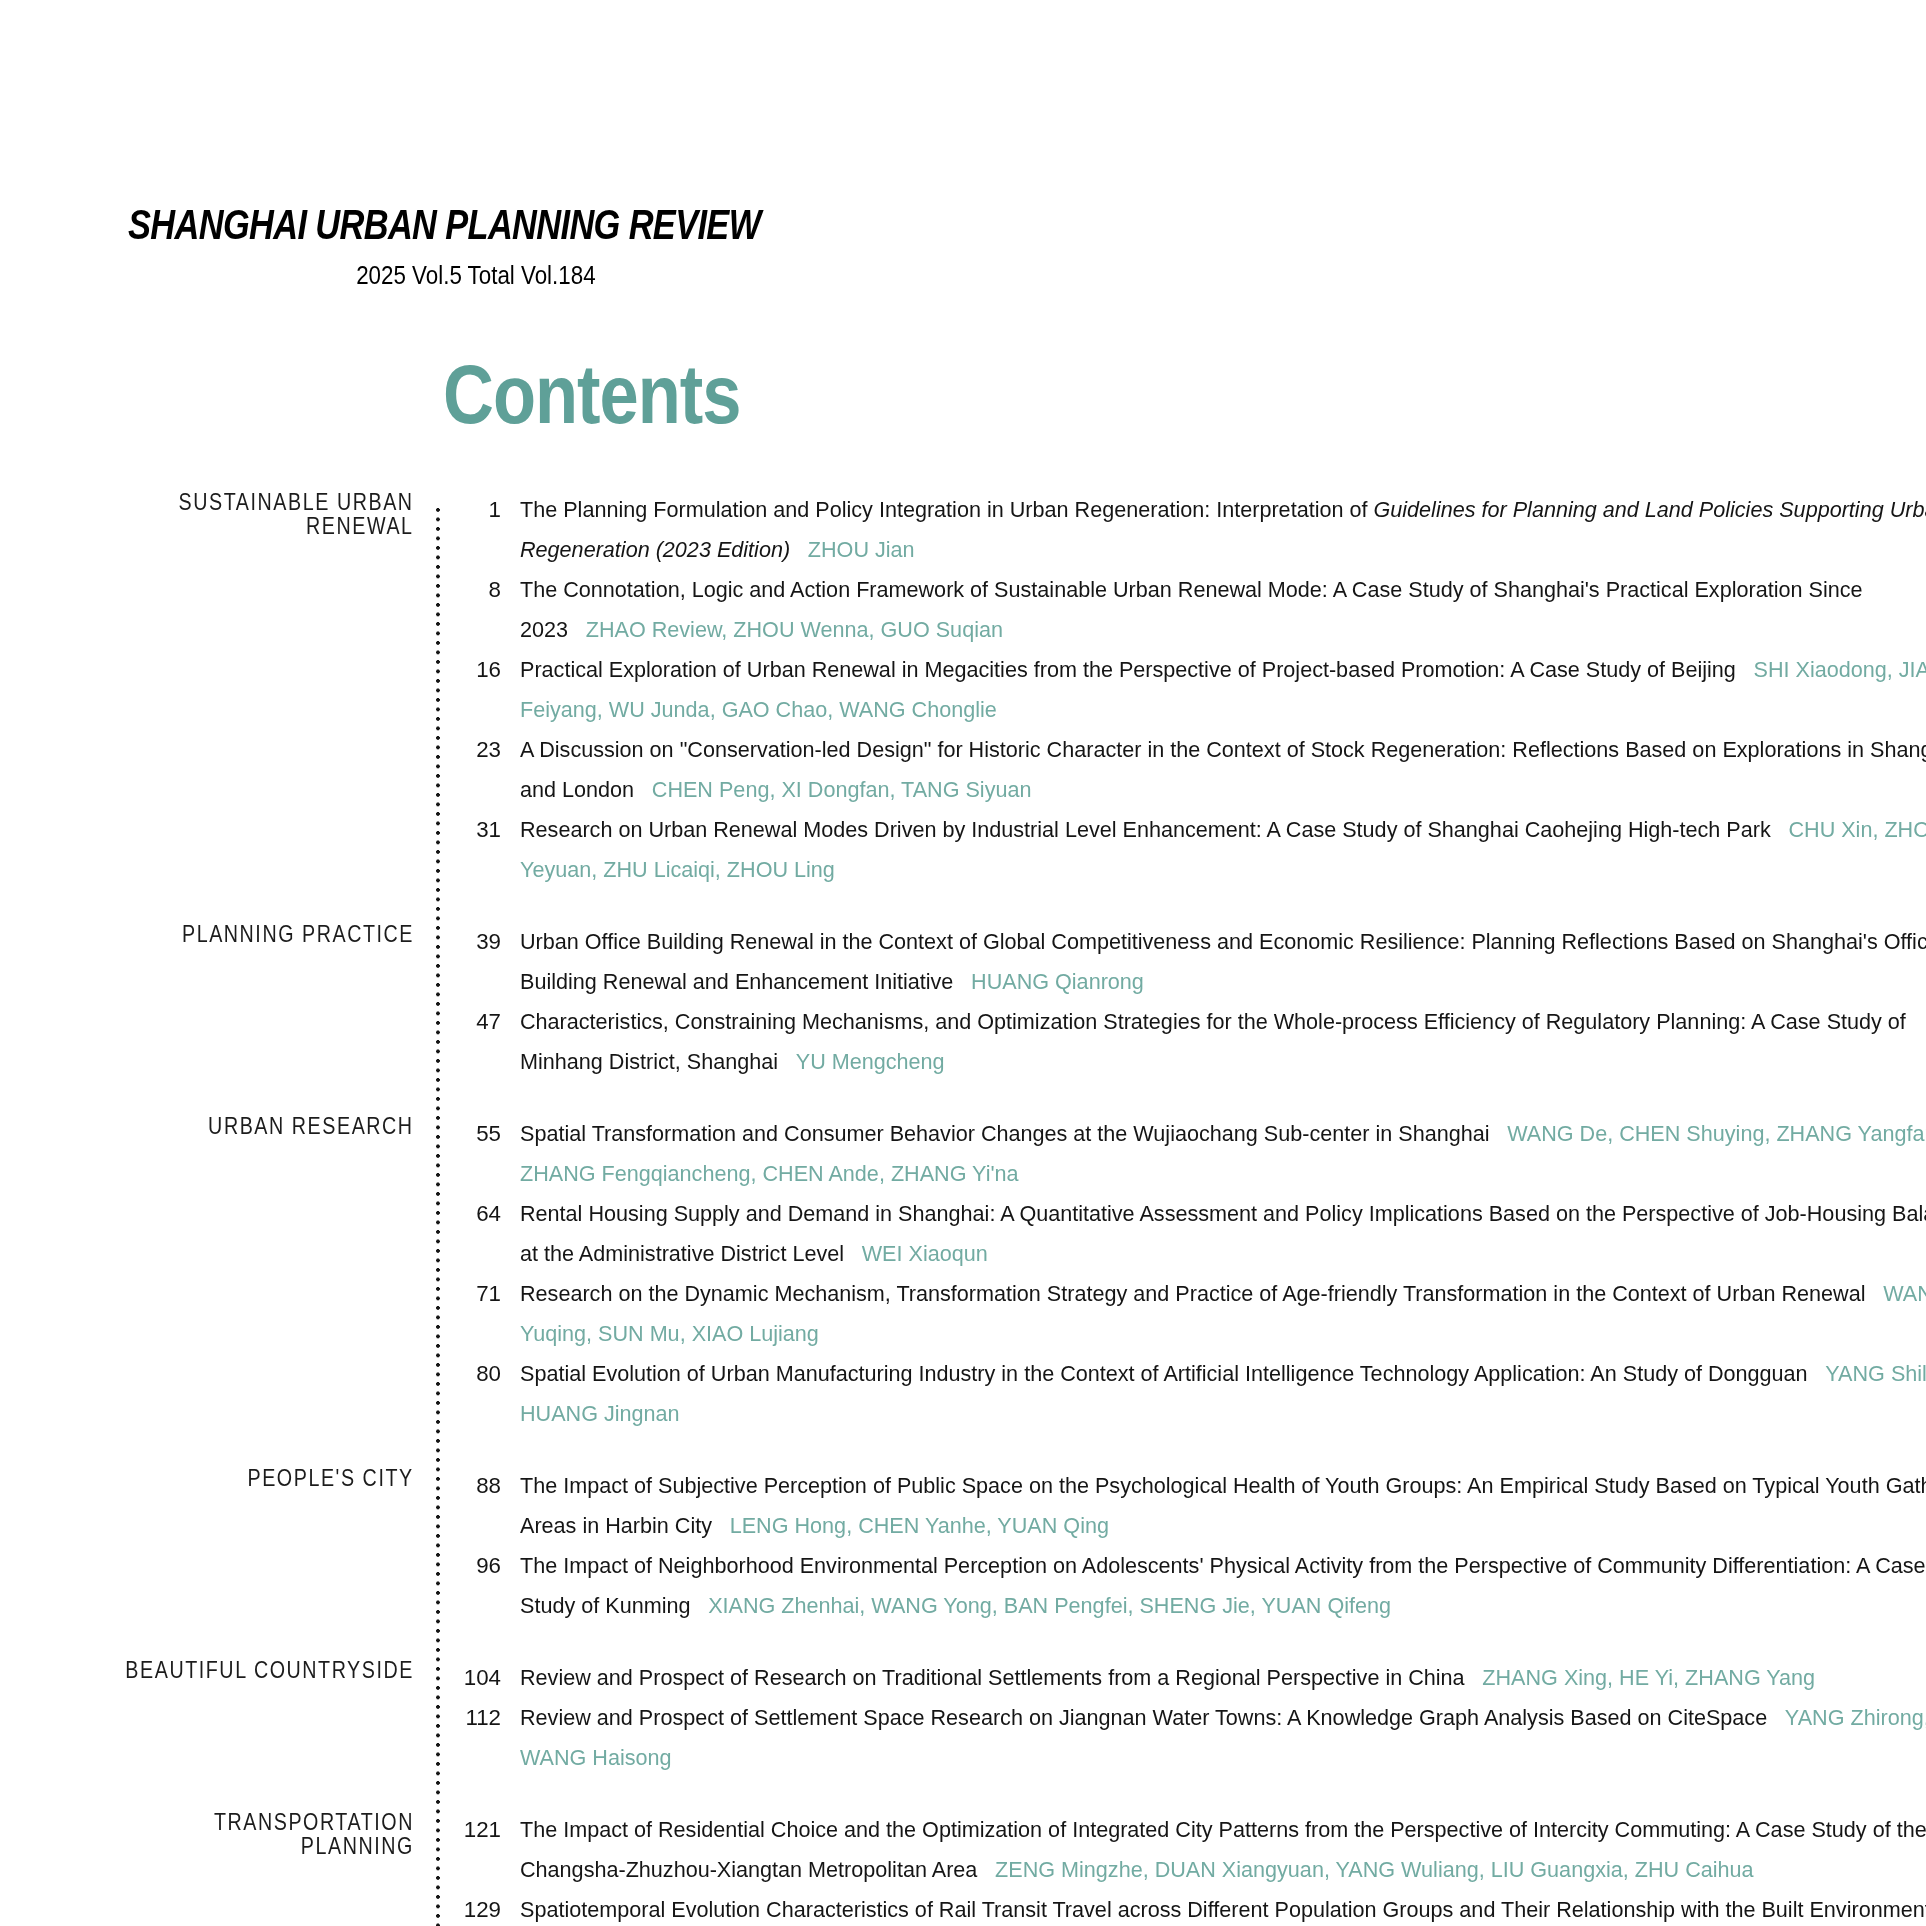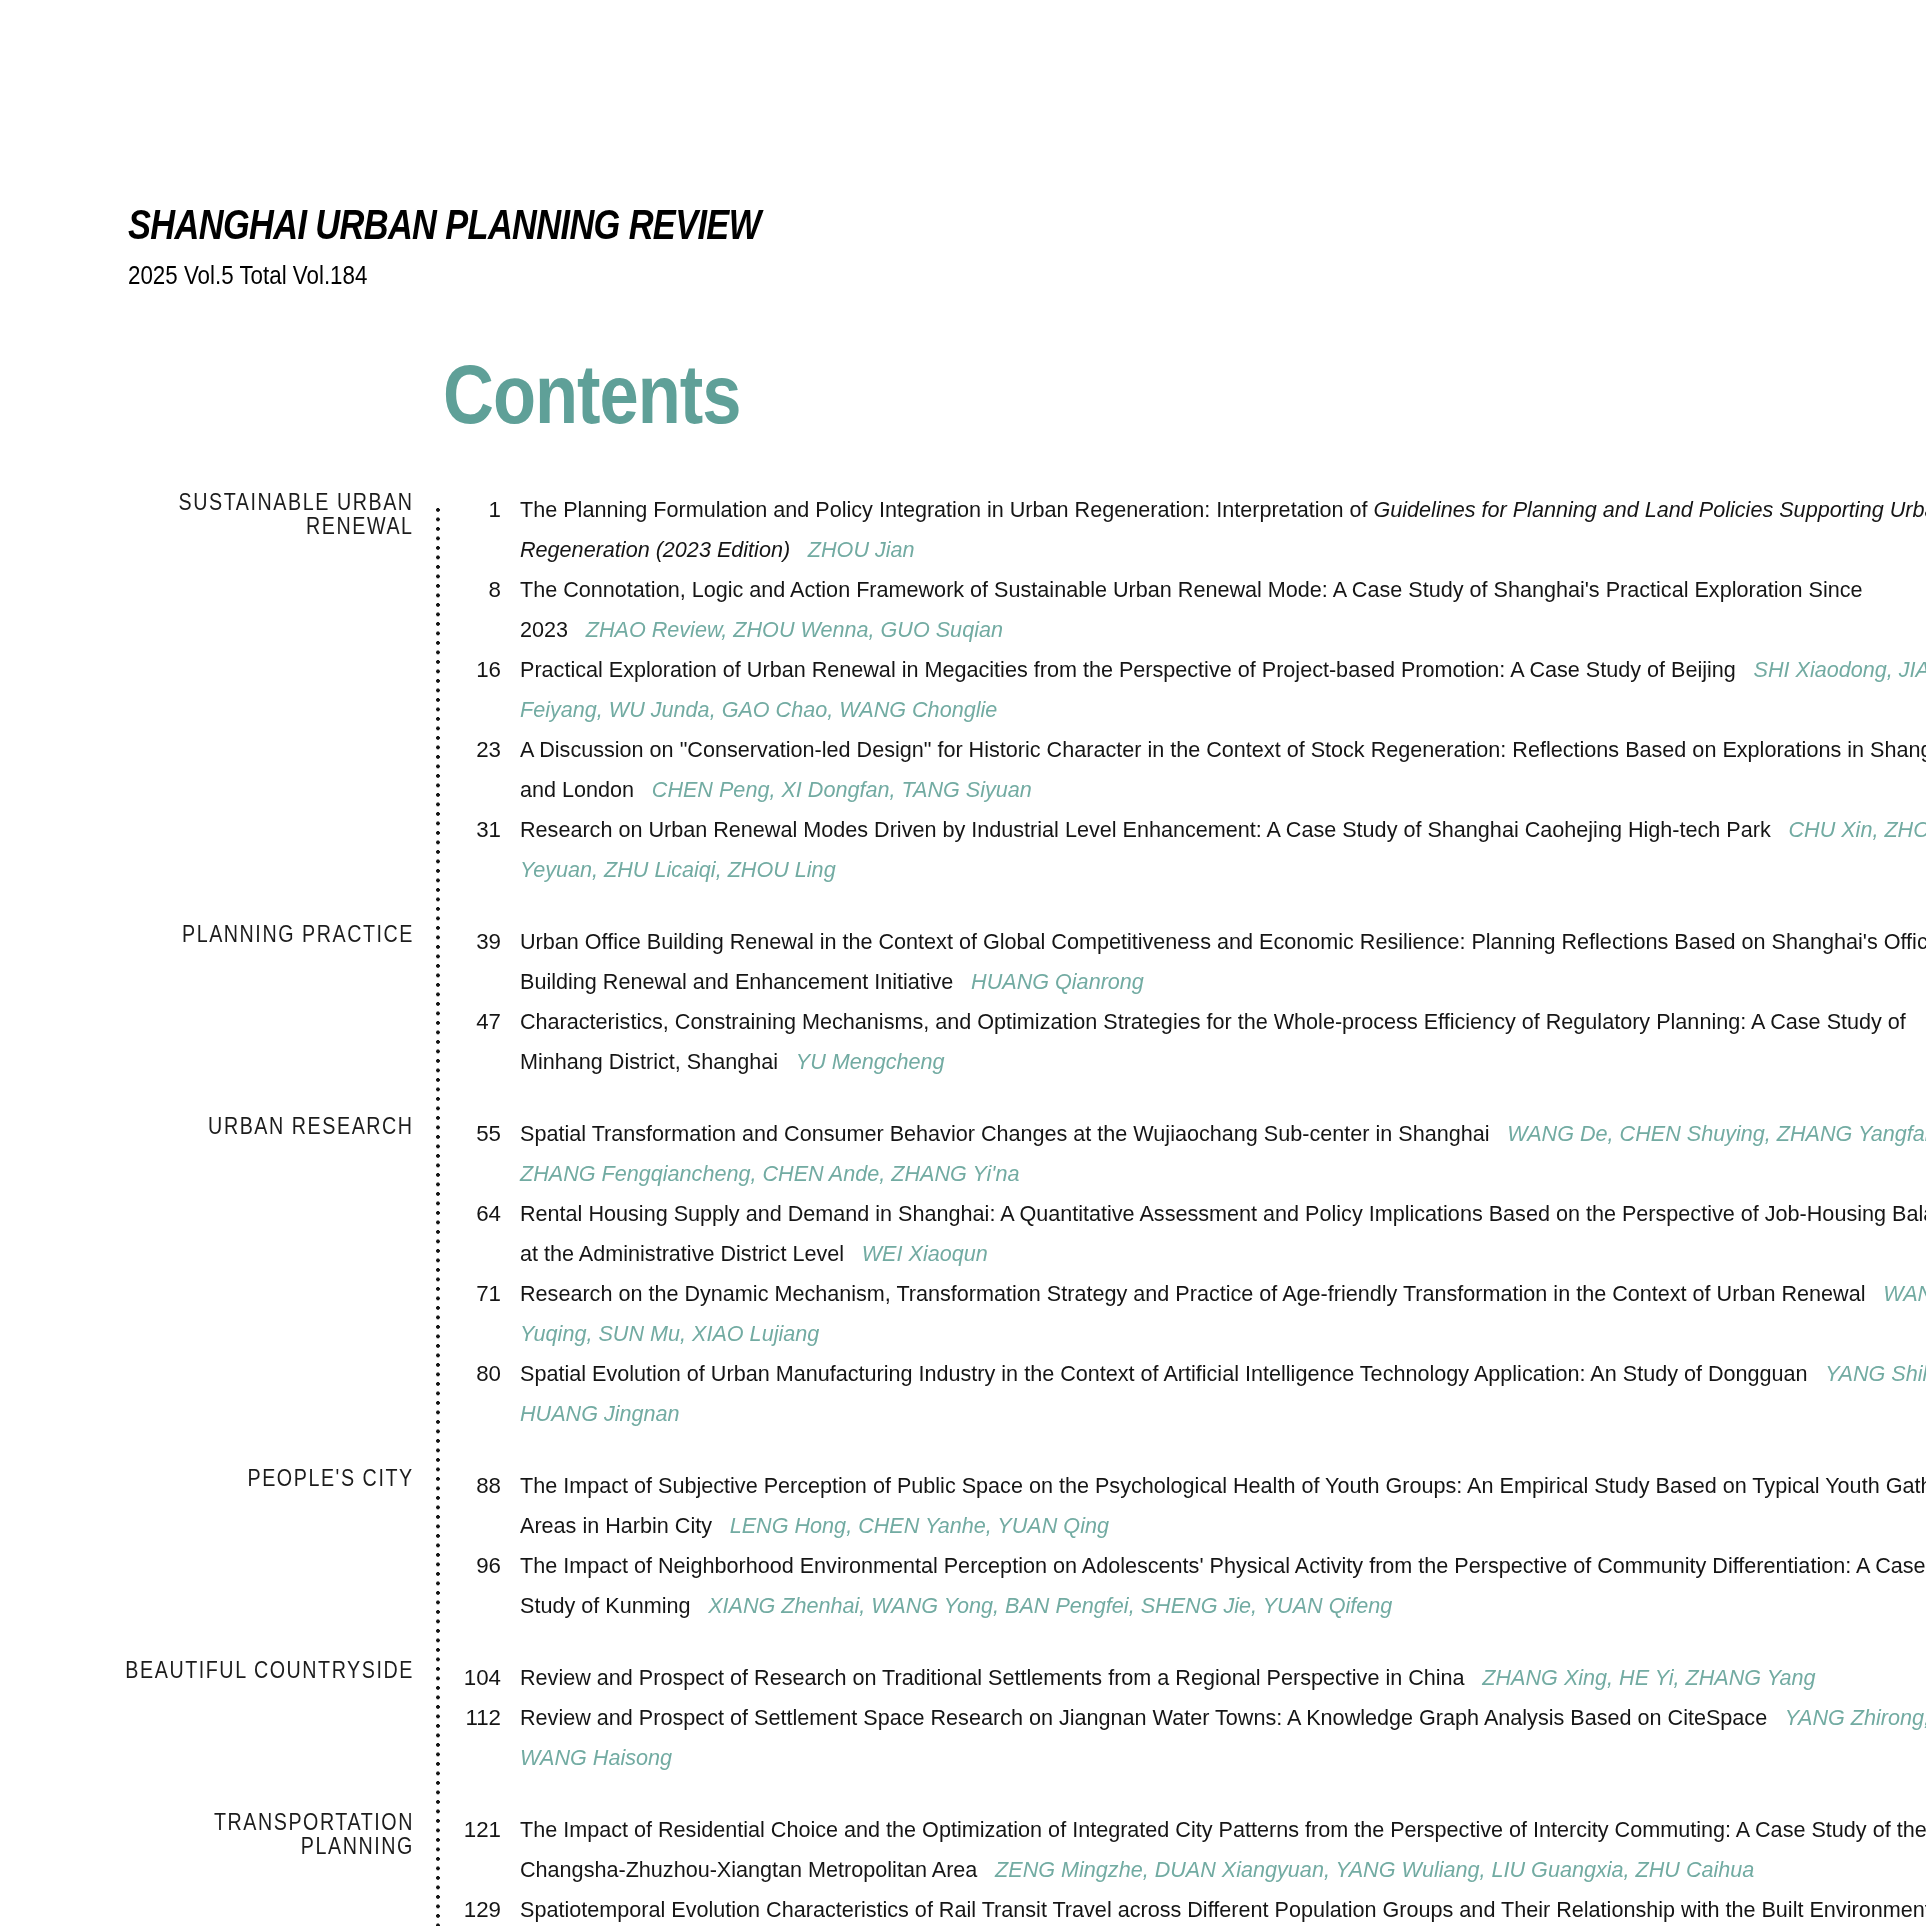--- a/index.html
+++ b/index.html
@@ -5,21 +5,21 @@
   html,body{margin:0;padding:0;background:#ffffff;}
   .page{
     position:relative;
     width:2093px;height:2730px;
     background:#ffffff;
     font-family:"Liberation Sans",sans-serif;
     color:#151515;
     overflow:hidden;
   }
   
-  .masthead{position:absolute;left:128px;top:200px;}
+  .masthead{position:absolute;left:128px;top:200px;text-align:center;}
   .m-title{
     font-size:43px;font-weight:700;font-style:italic;color:#000;
     white-space:nowrap;letter-spacing:-0.8px;
     transform:scaleX(0.80);transform-origin:left top;
   }
   .m-issue{
     margin-top:11.6px;font-size:25.4px;color:#000;white-space:nowrap;
     transform:scaleX(0.88);transform-origin:left top;
   }
   
@@ -43,21 +43,21 @@
   .sec-label-inner{
     display:inline-block;white-space:pre-line;text-align:right;
     font-size:24px;font-weight:400;letter-spacing:1.9px;color:#1c1c1c;
     transform:scaleX(0.82);transform-origin:right top;
   }
   .item{display:grid;grid-template-columns:87px 1fr;}
   .num{text-align:right;font-size:22.3px;line-height:40px;color:#151515;white-space:nowrap;}
   .txt{margin-left:19px;max-width:1464px;font-size:21.6px;line-height:40px;color:#151515;}
   .t-normal{font-style:normal;text-align:right;}
   .t-italic{font-style:italic;}
-  .authors{color:var(--author);padding-left:17.7px;font-style:italic;}
+  .authors{color:var(--author);padding-left:17.7px;}
 </style>
 </head>
 <body>
 
 <div class="page">
 
   <div class="masthead">
     <div class="m-title">SHANGHAI URBAN PLANNING REVIEW</div>
     <div class="m-issue">2025 Vol.5  Total Vol.184</div>
   </div>

